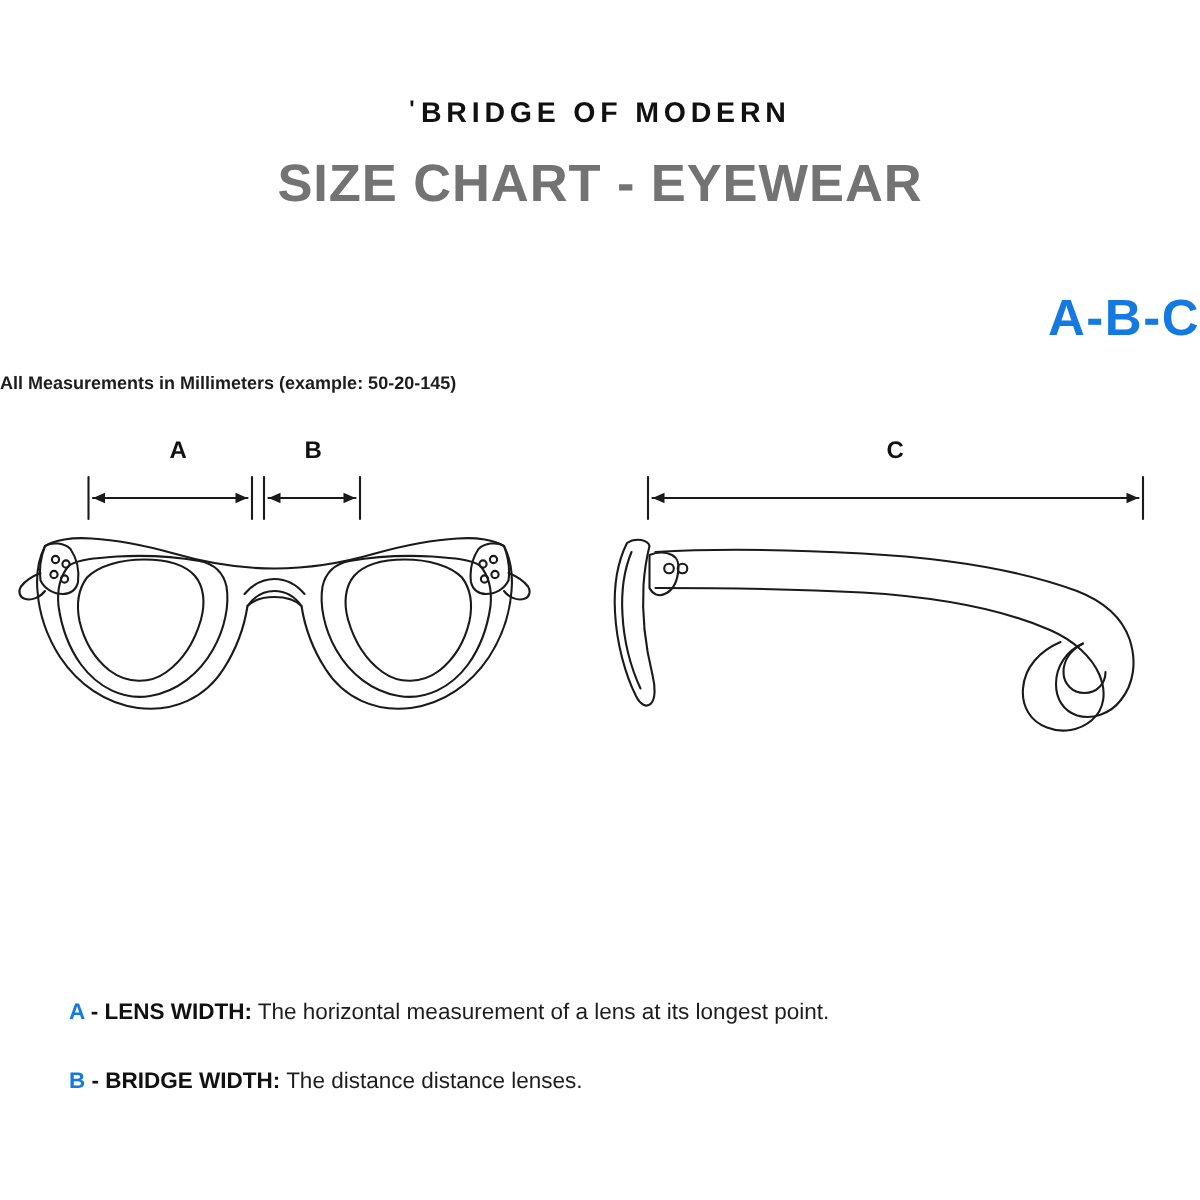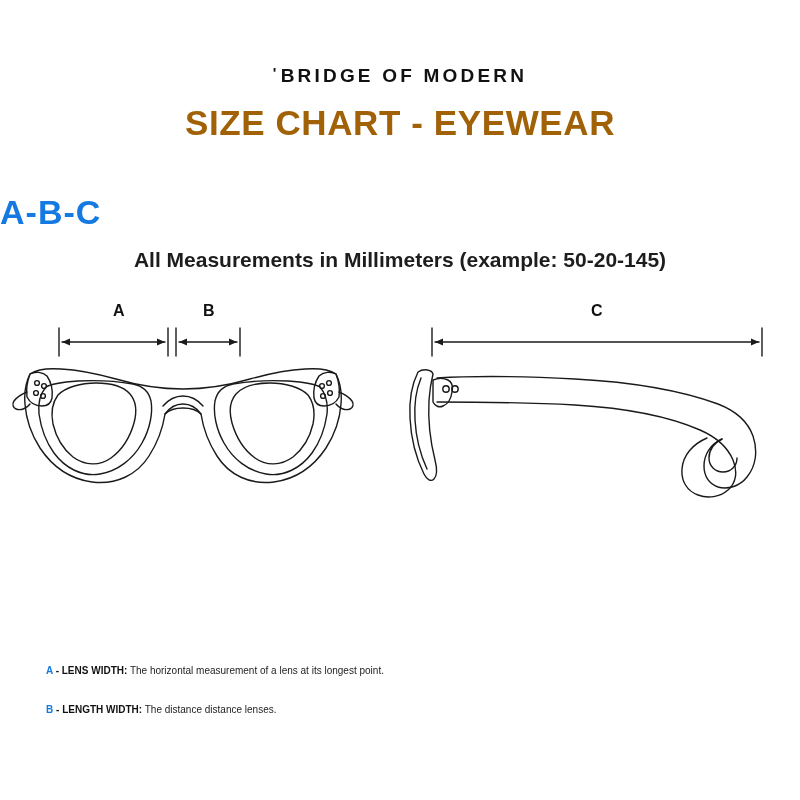--- a/index.html
+++ b/index.html
@@ -34,37 +34,37 @@
     font-size: 15px;
     vertical-align: 4px;
     margin-right: 1px;
   }
   .title {
     text-align: center;
     margin-top: 16px;
     font-size: 35px;
     font-weight: 700;
     letter-spacing: 0.6px;
-    color: #a16207;
+    color: #737373;
   }
 
   
   .abc {
-    text-align: left;
+    text-align: right;
     margin-top: 50px;
     font-size: 34px;
     font-weight: 700;
     letter-spacing: 1px;
     color: #1479e0;
   }
 
   .units {
-    text-align: center;
+    text-align: left;
     margin-top: 16px;
-    font-size: 21px;
+    font-size: 12px;
     font-weight: 700;
     color: #1d1d1d;
   }
 
   
   .diagram {
     position: relative;
     width: 800px;
     height: 230px;
     margin-top: 22px;
@@ -81,21 +81,21 @@
   }
 
   
   .legend {
     position: absolute;
     left: 46px;
     right: 46px;
     top: 600px;
   }
   .legend-row {
-    font-size: 10px;
+    font-size: 15px;
     line-height: 1.45;
     color: #1d1d1d;
     margin-bottom: 24px;
   }
   .legend-row:last-child { margin-bottom: 0; }
   .legend-key {
     color: #1479e0;
     font-weight: 700;
   }
   .legend-term {
@@ -281,20 +281,20 @@
   </div>
 
   <div class="legend">
 
     <div class="legend-row">
       <span class="legend-key">A</span><span class="legend-term"> - </span><span class="legend-term">LENS WIDTH:</span>
       <span class="legend-desc">The horizontal measurement of a lens at its longest point.</span>
     </div>
 
     <div class="legend-row">
-      <span class="legend-key">B</span><span class="legend-term"> - </span><span class="legend-term">LENGTH WIDTH:</span>
+      <span class="legend-key">B</span><span class="legend-term"> - </span><span class="legend-term">BRIDGE WIDTH:</span>
       <span class="legend-desc">The distance distance lenses.</span>
     </div>
 
 
   </div>
 
 </div>
 
 </body></html>

